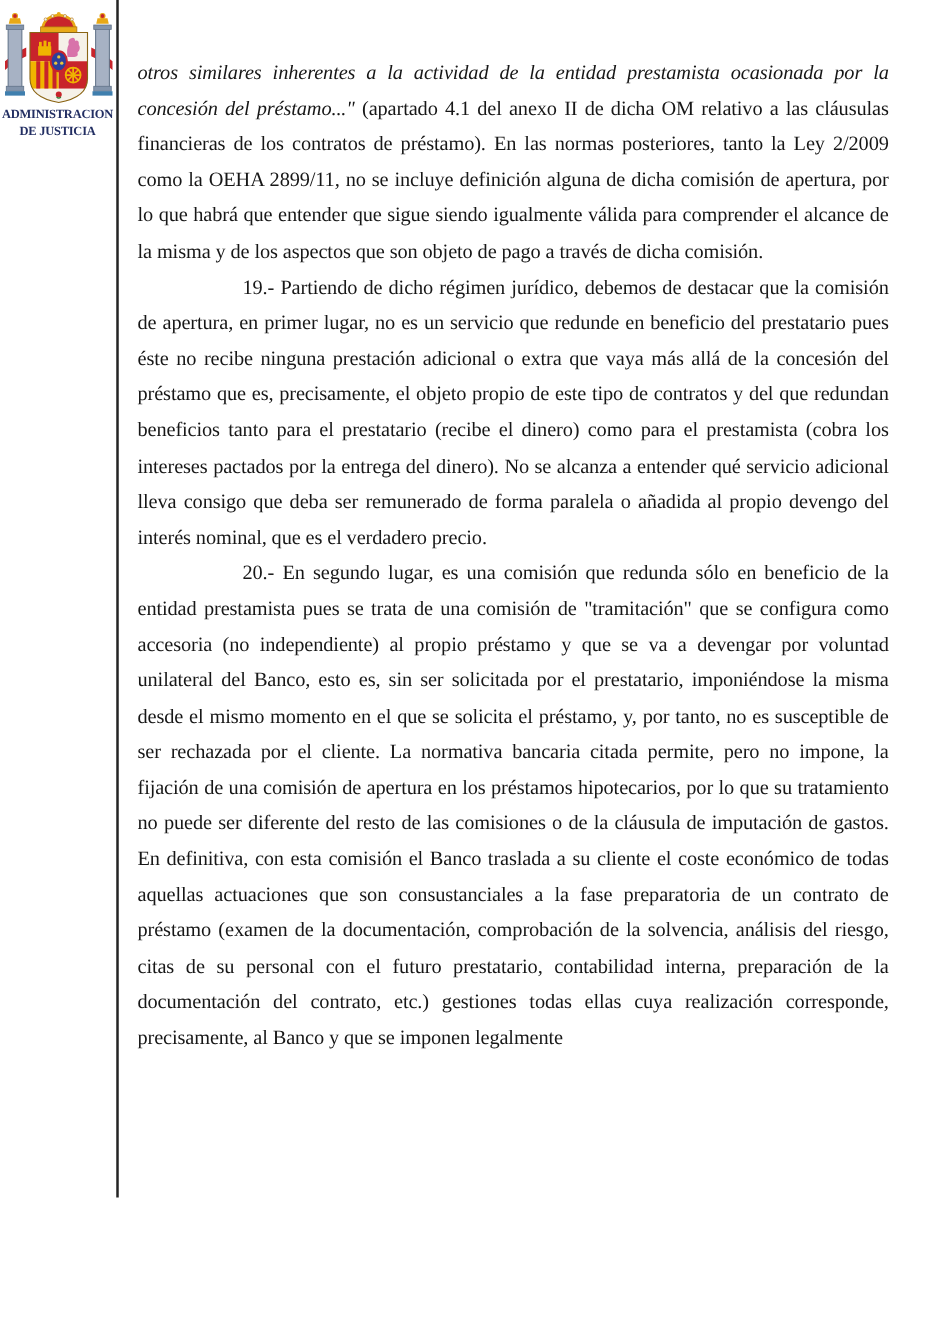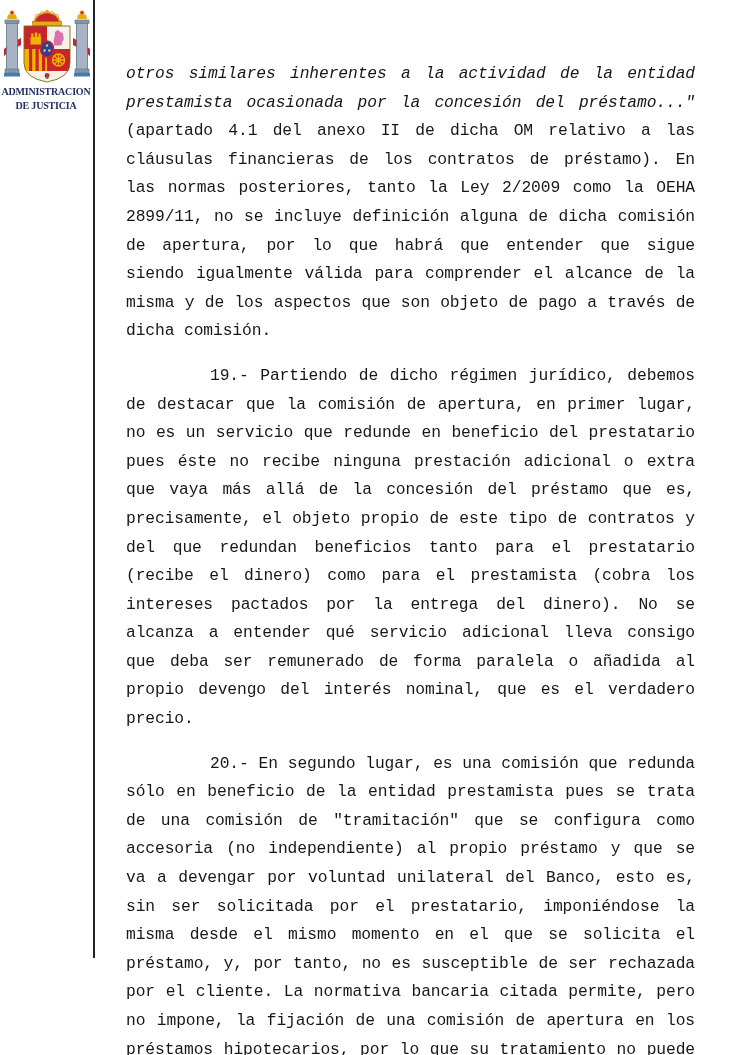--- a/index.html
+++ b/index.html
@@ -42,23 +42,23 @@
     letter-spacing: -0.2px;
     color: #232f63;
   }
   .content {
     position: absolute;
     left: 110px;
     top: 44px;
     width: 601px;
   }
   .para {
-    margin: 16px;
+    margin: 0;
     text-align: justify;
-    font-family: Liberation Mono, monospace;
+    font-family: Liberation Serif, serif;
     font-size: 16.3px;
     line-height: 28.6px;
     letter-spacing: -0.1px;
     color: #171717;
   }
   .indent { text-indent: 84px; }
   .it { font-style: italic; }
 </style>
 </head>
 <body>

